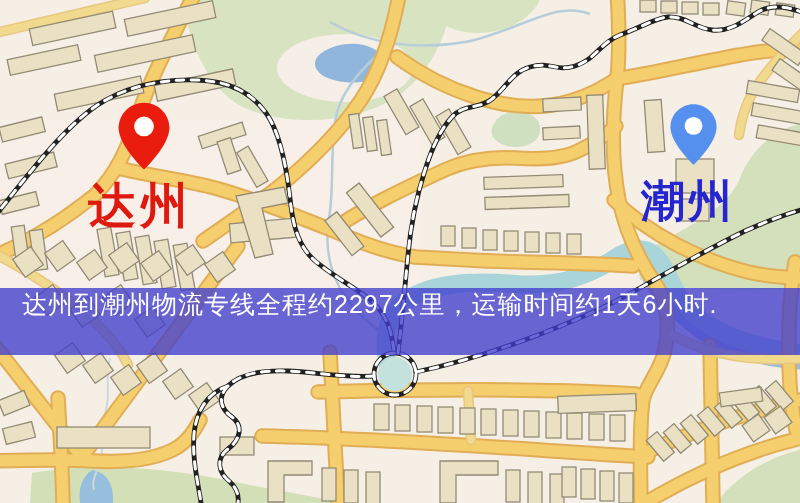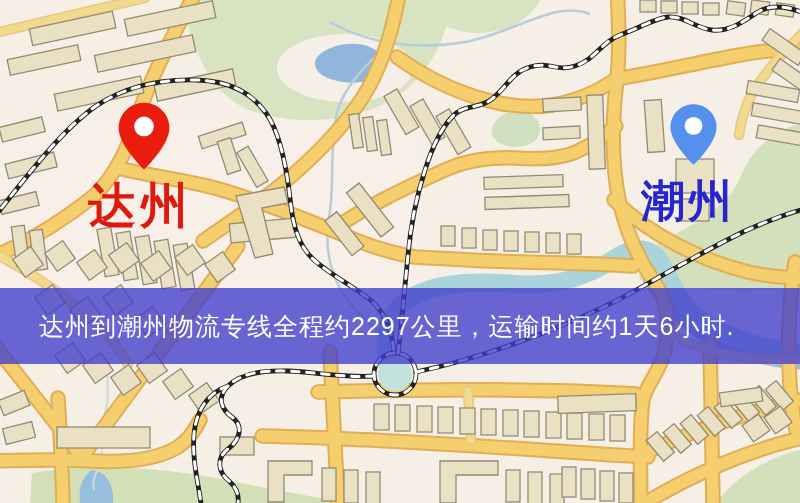--- a/index.html
+++ b/index.html
@@ -2,23 +2,23 @@
 <html><head>
 <meta charset="utf-8">
 <style>
   html,body{margin:0;padding:0;background:#ddd;}
   .stage{position:relative;width:800px;height:503px;overflow:hidden;background:#4d7c0f;
          font-family:"Liberation Sans",sans-serif;}
   .map-svg{position:absolute;left:0;top:0;filter:blur(.35px) saturate(.97);}
   .overlay-svg{position:absolute;left:0;top:0;pointer-events:none;}
   .pin{position:absolute;}
   .pin svg{display:block;}
-  .banner{position:absolute;left:0;right:0;top:288px;height:76px;
-          background:rgba(64,62,205,0.78);display:flex;align-items:center;
-          padding-left:39px;box-sizing:border-box;}
+  .banner{position:absolute;left:0;right:0;top:288px;height:67px;
+          background:rgba(64,62,205,0.78);display:flex;
+          padding-left:22px;box-sizing:border-box;}
   .banner span{color:#fff;font-size:25px;letter-spacing:1px;white-space:nowrap;
                font-family:"Liberation Sans",sans-serif;}
   .city-label{font-family:"Liberation Serif",serif;font-weight:bold;}
 </style>
 </head>
 <body>
 
 <div class="stage">
 
   <svg class="map-svg" width="800" height="503" viewBox="0 0 800 503">

